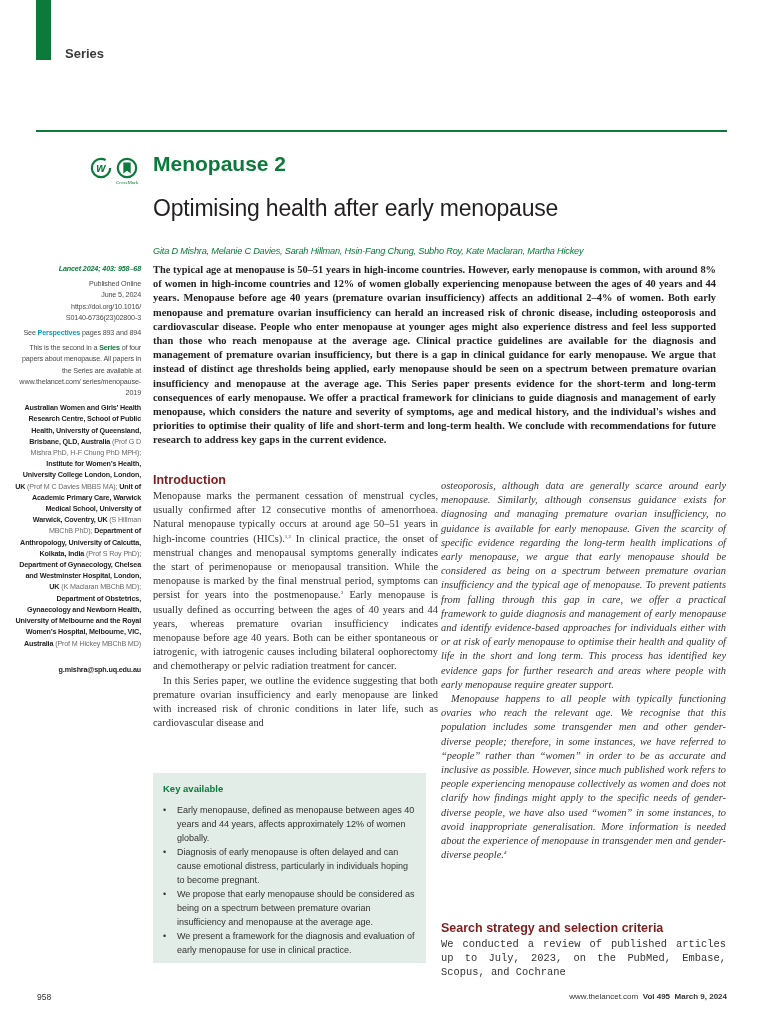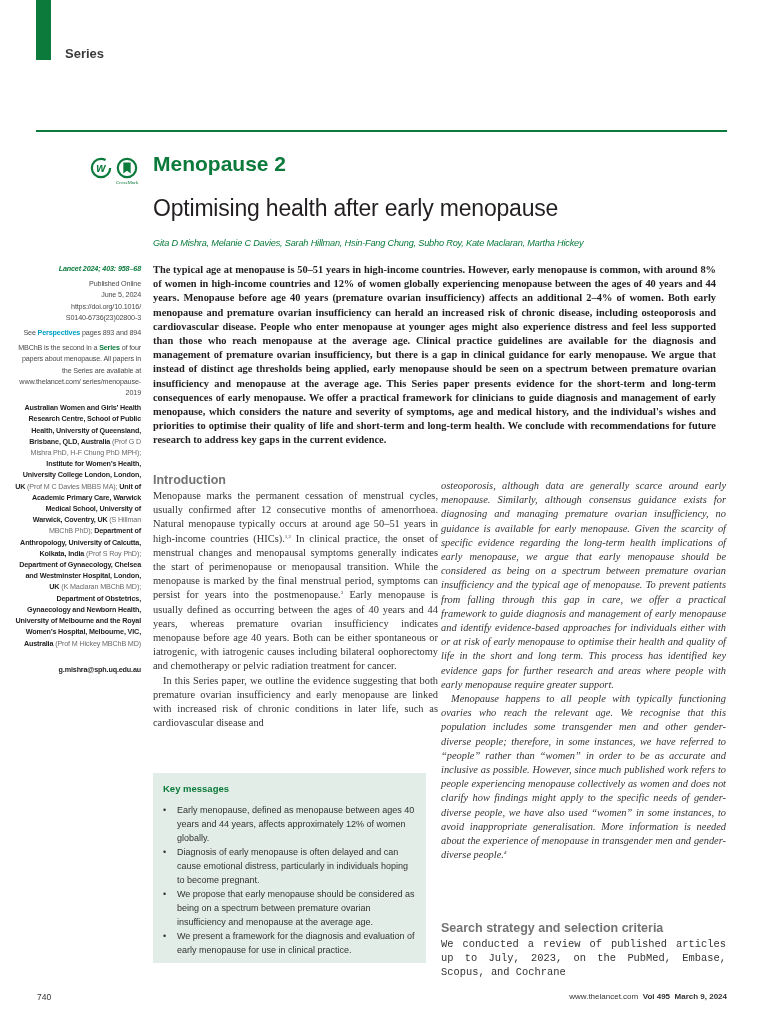--- a/index.html
+++ b/index.html
@@ -6,38 +6,38 @@
   body { width:763px; height:1024px; position:relative; overflow:hidden; color:#231f20; }
   .green-bar { position:absolute; left:36px; top:0; width:15px; height:60px; background:#0b7a3b; }
   .series-label { position:absolute; left:65px; top:46px; font-family:"Liberation Sans", sans-serif; font-size:13px; font-weight:bold; color:#3a3a3a; }
   .rule { position:absolute; left:36px; right:0; top:130px; height:2px; background:#0b7a3b; width:691px; }
   .logos { position:absolute; left:90px; top:157px; display:flex; gap:4px; align-items:flex-start; }
   .logo { width:22px; height:22px; }
   .crossmark-wrap { display:flex; flex-direction:column; align-items:center; }
   .crossmark-text { font-family:"Liberation Serif", serif; font-size:5px; color:#0b7a3b; margin-top:1px; }
   .kicker { position:absolute; left:153px; top:152px; font-family:"Liberation Sans", sans-serif; font-size:21px; font-weight:bold; color:#0b7a3b; }
   .title { position:absolute; left:153px; top:195px; font-family:"Liberation Sans", sans-serif; font-size:23px; color:#231f20; letter-spacing:-0.2px; }
-  .authors { position:absolute; left:153px; top:238px; font-family:"Liberation Sans", sans-serif; font-size:9.2px; font-style:italic; color:#0b7a3b; letter-spacing:-0.2px; }
+  .authors { position:absolute; left:153px; top:246px; font-family:"Liberation Sans", sans-serif; font-size:9.2px; font-style:italic; color:#0b7a3b; letter-spacing:-0.2px; }
 
   .sidebar { position:absolute; left:14px; top:263px; width:127px; text-align:right; font-family:"Liberation Sans", sans-serif; font-size:7.2px; line-height:11.2px; color:#4a4a4a; letter-spacing:-0.15px; }
   .sidebar p { margin:0 0 4px 0; }
   .sb-green { color:#0b7a3b; font-style:italic; font-weight:bold;padding-left:44px; }
   .sb-link { color:#00a0c6; font-weight:bold; }
   .sb-link-green { color:#0b7a3b; font-weight:bold; }
   .sb-bold { font-weight:bold; color:#231f20; }
   .sb-light { color:#6a6a6a; }
 
   .abstract { position:absolute; left:153px; top:263px; width:563px; font-family:"Liberation Serif", serif; font-weight:bold; font-size:10.4px; line-height:14.2px; text-align:justify; color:#231f20; margin:0; }
 
   .col { position:absolute; top:473px; width:285px; font-family:"Liberation Serif", serif; font-size:10.4px; line-height:14.2px; color:#333; text-align:justify; }
   .col-left { left:153px; }
   .col-right { left:441px; top:479px;font-style:italic; }
   .col p { margin:0; }
   .indent { text-indent:10px; }
-  .h2 { font-family:"Liberation Sans", sans-serif; font-weight:bold; font-size:12.5px; color:#737373; margin:0 0 1px 0; line-height:15px; }
+  .h2 { font-family:"Liberation Sans", sans-serif; font-weight:bold; font-size:12.5px; color:#7f1d1d; margin:0 0 1px 0; line-height:15px; }
   sup { font-size:5px; vertical-align:super; line-height:0; }
 
   .keybox { position:absolute; left:153px; top:773px; width:273px; height:190px; background:#e1ede6; padding:0; box-sizing:border-box; }
   .keybox-title { position:absolute; left:10px; top:10px; font-family:"Liberation Sans", sans-serif; font-weight:bold; font-size:9.5px; color:#0b7a3b; }
   .keybox ul { position:absolute; left:10px; top:30px; width:255px; margin:0; padding:0; list-style:none; font-family:"Liberation Sans", sans-serif; font-size:9px; line-height:14px; color:#333; }
   .keybox li { position:relative; padding-left:14px; margin-bottom:0px; }
   .keybox li .bullet { position:absolute; left:0; top:0; }
 
   .search-h { position:absolute; left:441px; top:921px; }
   .search-body { position:absolute; left:441px; top:937px; width:285px; font-family:Liberation Mono, monospace; font-size:10.4px; line-height:14.2px; color:#333; text-align:justify; margin:0; }
@@ -73,49 +73,49 @@
 
 <aside class="sidebar">
   <p><span class="sb-green">Lancet 2024; 403: 958–68</span></p>
   <p>
     <span>Published Online</span><br>
     <span>June 5, 2024</span><br>
     <span>https://doi.org/10.1016/</span><br>
     <span>S0140-6736(23)02800-3</span>
   </p>
   <p><span>See </span><span class="sb-link">Perspectives</span><span> pages 893 and 894</span></p>
-  <p><span>MBChB is the second in a </span><span class="sb-link-green">Series</span><span> of four papers about menopause. All papers in the Series are available at www.thelancet.com/ series/menopause-2019</span></p>
+  <p><span>This is the second in a </span><span class="sb-link-green">Series</span><span> of four papers about menopause. All papers in the Series are available at www.thelancet.com/ series/menopause-2019</span></p>
   <p><span class="sb-bold">Australian Women and Girls’ Health Research Centre, School of Public Health, University of Queensland, Brisbane, QLD, Australia</span><span class="sb-light"> (Prof G D Mishra PhD, H-F Chung PhD MPH);</span><span class="sb-bold"> Institute for Women’s Health, University College London, London, UK</span><span class="sb-light"> (Prof M C Davies MBBS MA);</span><span class="sb-bold"> Unit of Academic Primary Care, Warwick Medical School, University of Warwick, Coventry, UK</span><span class="sb-light"> (S Hillman MBChB PhD);</span><span class="sb-bold"> Department of Anthropology, University of Calcutta, Kolkata, India</span><span class="sb-light"> (Prof S Roy PhD);</span><span class="sb-bold"> Department of Gynaecology, Chelsea and Westminster Hospital, London, UK</span><span class="sb-light"> (K Maclaran MBChB MD);</span><span class="sb-bold"> Department of Obstetrics, Gynaecology and Newborn Health, University of Melbourne and the Royal Women’s Hospital, Melbourne, VIC, Australia</span><span class="sb-light"> (Prof M Hickey MBChB MD)</span></p>
   <p><br><span class="sb-bold">g.mishra@sph.uq.edu.au</span></p>
 </aside>
 
 <p class="abstract">The typical age at menopause is 50–51 years in high-income countries. However, early menopause is common, with around 8% of women in high-income countries and 12% of women globally experiencing menopause between the ages of 40 years and 44 years. Menopause before age 40 years (premature ovarian insufficiency) affects an additional 2–4% of women. Both early menopause and premature ovarian insufficiency can herald an increased risk of chronic disease, including osteoporosis and cardiovascular disease. People who enter menopause at younger ages might also experience distress and feel less supported than those who reach menopause at the average age. Clinical practice guidelines are available for the diagnosis and management of premature ovarian insufficiency, but there is a gap in clinical guidance for early menopause. We argue that instead of distinct age thresholds being applied, early menopause should be seen on a spectrum between premature ovarian insufficiency and menopause at the average age. This Series paper presents evidence for the short-term and long-term consequences of early menopause. We offer a practical framework for clinicians to guide diagnosis and management of early menopause, which considers the nature and severity of symptoms, age and medical history, and the individual's wishes and priorities to optimise their quality of life and short-term and long-term health. We conclude with recommendations for future research to address key gaps in the current evidence.</p>
 
 <section class="col col-left">
   <h2 class="h2">Introduction</h2>
   <p><span>Menopause marks the permanent cessation of menstrual cycles, usually confirmed after 12 consecutive months of amenorrhoea. Natural menopause typically occurs at around age 50–51 years in high-income countries (HICs).</span><sup>1,2</sup><span> In clinical practice, the onset of menstrual changes and menopausal symptoms generally indicates the start of perimenopause or menopausal transition. While the menopause is marked by the final menstrual period, symptoms can persist for years into the postmenopause.</span><sup>3</sup><span> Early menopause is usually defined as occurring between the ages of 40 years and 44 years, whereas premature ovarian insufficiency indicates menopause before age 40 years. Both can be either spontaneous or iatrogenic, with iatrogenic causes including bilateral oophorectomy and chemotherapy or pelvic radiation treatment for cancer.</span></p>
   <p class="indent">In this Series paper, we outline the evidence suggesting that both premature ovarian insufficiency and early menopause are linked with increased risk of chronic conditions in later life, such as cardiovascular disease and</p>
 </section>
 
 <section class="keybox">
-  <div class="keybox-title">Key messages</div>
+  <div class="keybox-title">Key available</div>
   <ul>
     <li><span class="bullet">•</span><span>Early menopause, defined as menopause between ages 40 years and 44 years, affects approximately 12% of women globally.</span></li>
     <li><span class="bullet">•</span><span>Diagnosis of early menopause is often delayed and can cause emotional distress, particularly in individuals hoping to become pregnant.</span></li>
     <li><span class="bullet">•</span><span>We propose that early menopause should be considered as being on a spectrum between premature ovarian insufficiency and menopause at the average age.</span></li>
     <li><span class="bullet">•</span><span>We present a framework for the diagnosis and evaluation of early menopause for use in clinical practice.</span></li>
   </ul>
 </section>
 
 <section class="col col-right">
   <p>osteoporosis, although data are generally scarce around early menopause. Similarly, although consensus guidance exists for diagnosing and managing premature ovarian insufficiency, no guidance is available for early menopause. Given the scarcity of specific evidence regarding the long-term health implications of early menopause, we argue that early menopause should be considered as being on a spectrum between premature ovarian insufficiency and the typical age of menopause. To prevent patients from falling through this gap in care, we offer a practical framework to guide diagnosis and management of early menopause and identify evidence-based approaches for individuals either with or at risk of early menopause to optimise their health and quality of life in the short and long term. This process has identified key evidence gaps for further research and areas where people with early menopause require greater support.</p>
   <p class="indent"><span>Menopause happens to all people with typically functioning ovaries who reach the relevant age. We recognise that this population includes some transgender men and other gender-diverse people; therefore, in some instances, we have referred to “people” rather than “women” in order to be as accurate and inclusive as possible. However, since much published work refers to people experiencing menopause collectively as women and does not clarify how findings might apply to the specific needs of gender-diverse people, we have also used “women” in some instances, to avoid inappropriate generalisation. More information is needed about the experience of menopause in transgender men and gender-diverse people.</span><sup>4</sup></p>
 </section>
 
 <h2 class="h2 search-h">Search strategy and selection criteria</h2>
 <p class="search-body">We conducted a review of published articles up to July, 2023, on the PubMed, Embase, Scopus, and Cochrane</p>
 
-<div class="footer-page">740</div>
+<div class="footer-page">958</div>
 <div class="footer-right">
   <span>www.thelancet.com</span>&nbsp;
   <span class="b">Vol 495</span>&nbsp;
   <span class="b">March 9, 2024</span>
 </div>
 
 </body></html>

